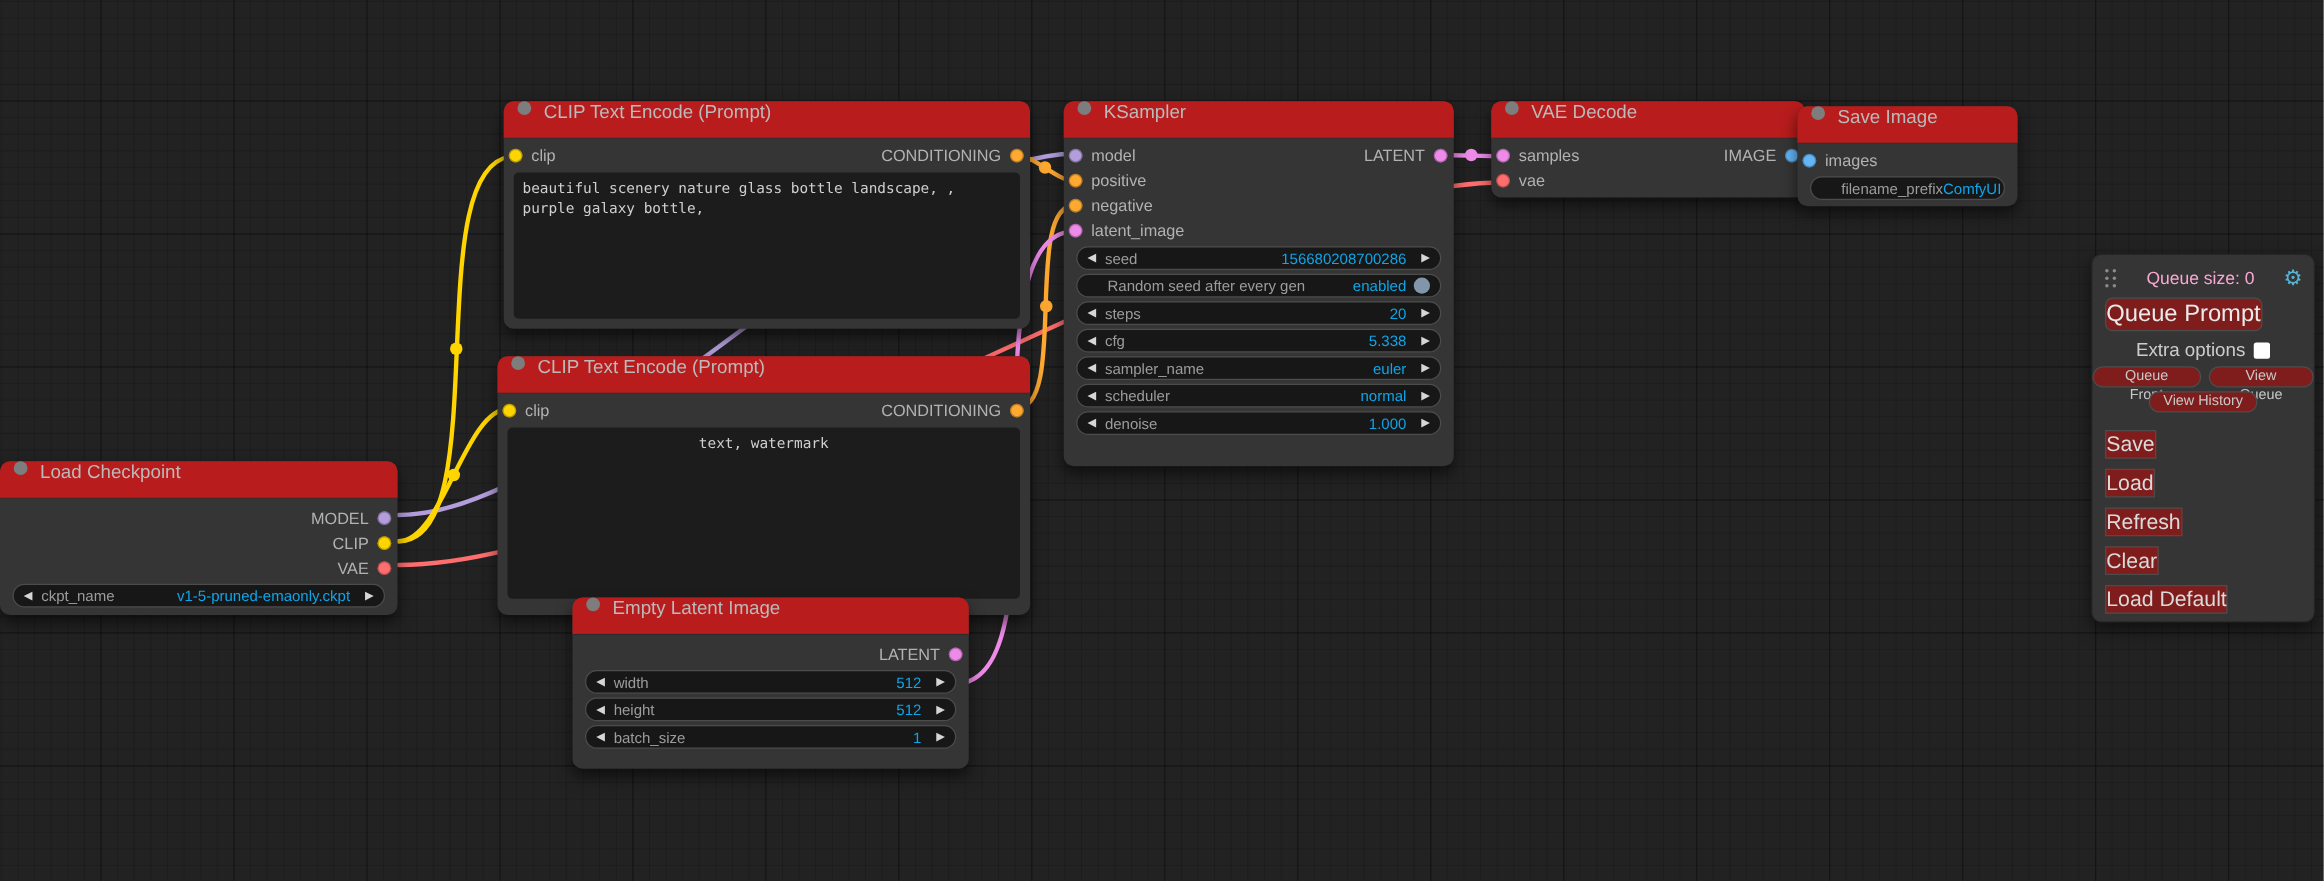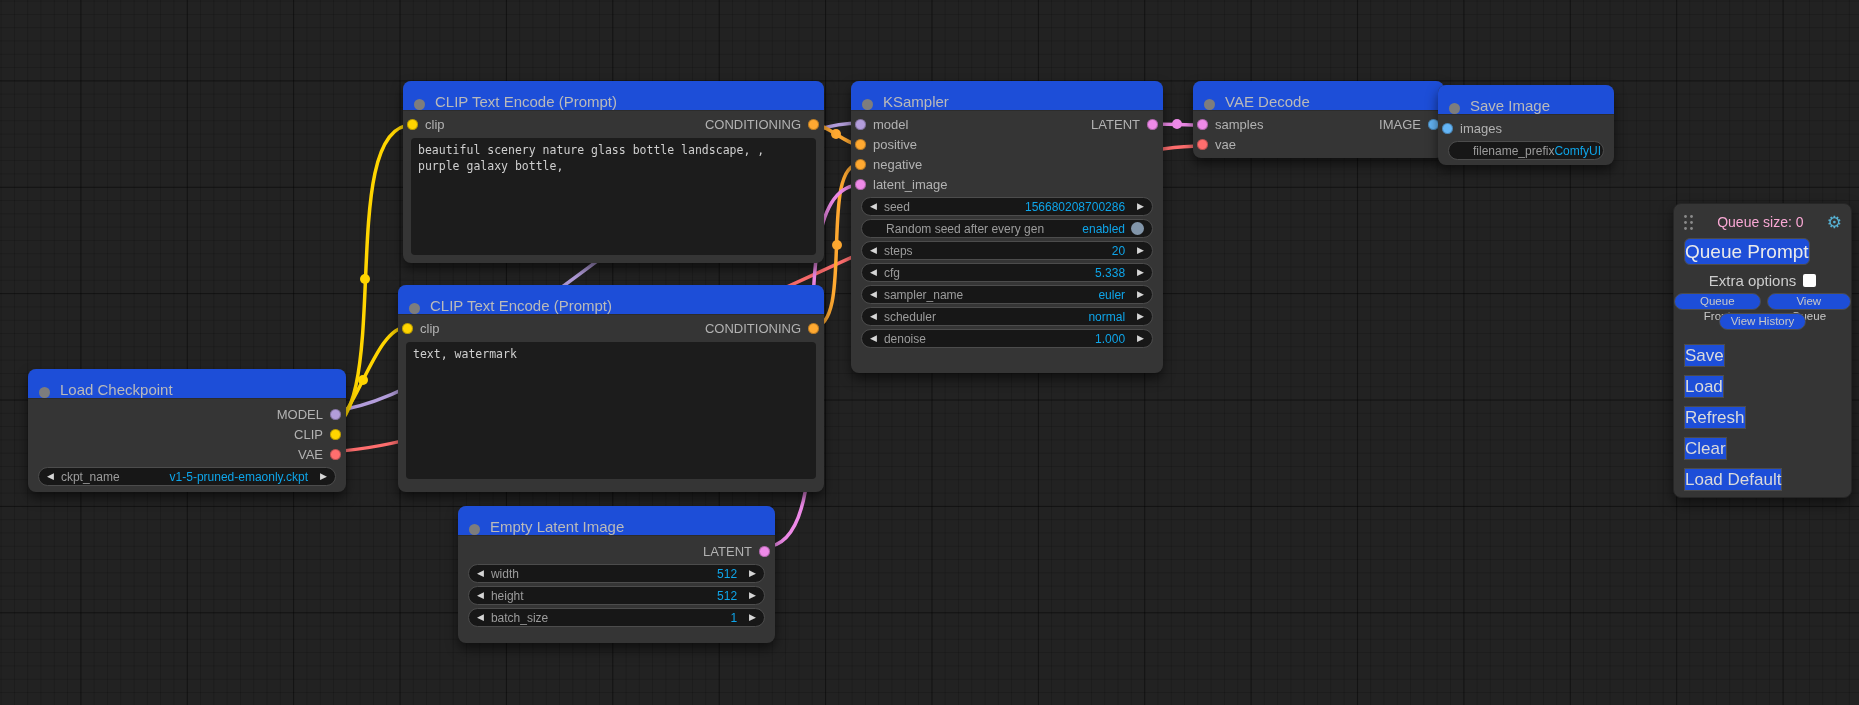--- a/index.html
+++ b/index.html
@@ -18,22 +18,22 @@
     background-position:-26px -26px;
   }
 
   svg.wires { position:absolute; left:0; top:0; z-index:1; }
 
   .node {
     position:absolute; z-index:2; background:#353535; border-radius:8px;
     box-shadow:0 6px 12px rgba(0,0,0,0.55); color:#b4b4b4;
   }
   .node-title {
-    display:flex; align-items:flex-end; gap:10px; height:30px; padding:0 11px;
-    background:#1d4ed8; border-radius:8px 8px 0 0; border-bottom:1px solid #2c2c2c;
+    display:flex; align-items:flex-start; gap:10px; height:30px; padding:0 11px;
+    background:#b91c1c; border-radius:8px 8px 0 0; border-bottom:1px solid #2c2c2c;
     color:#bababa; font-size:15px; white-space:nowrap;
   }
   .tdot { width:11px; height:11px; border-radius:50%; background:#7d7d7d; flex:none; }
   .rows { padding-top:3px; }
   .rows.pt5 { padding-top:5px; }
   .row { position:relative; height:20px; display:flex; align-items:center; font-size:13px; color:#b2b2b2; }
   .pin { position:absolute; width:11px; height:11px; border-radius:50%; top:50%; margin-top:-5.5px; box-shadow:inset 0 0 0 1px rgba(0,0,0,0.25); }
   .pin.in  { left:4px; }
   .pin.out { right:5px; }
   .in-label  { margin-left:22px; white-space:nowrap; }
@@ -60,21 +60,21 @@
 
   .panel {
     position:absolute; left:1673px; top:203px; width:179px; height:295px; z-index:3;
     background:#353535; border:1px solid #262626; border-radius:8px;
     box-shadow:0 6px 14px rgba(0,0,0,0.55);
   }
   .panel-head { display:flex; align-items:center; padding:8px 9px 0; height:28px; }
   .queue-size { flex:1; text-align:center; color:#f9a8d4; font-size:14px; }
   .gear { color:#57b2d4; font-size:17px; line-height:1; cursor:pointer; }
   .drag-dots { width:11px; height:17px; flex:none; }
-  .btn { background:#1d4ed8; border:1px solid #4c4c4c; color:#dadada; text-align:center; cursor:pointer; }
+  .btn { background:#7f1d1d; border:1px solid #4c4c4c; color:#dadada; text-align:center; cursor:pointer; }
   .btn-queue { display:block; margin:6px 10px 0; height:27px; line-height:25px; border-radius:6px; font-size:19px; color:#eaeaea; }
   .btn-big { display:block; margin:8px 10px 0; height:23px; line-height:21px; border-radius:0; font-size:17px;text-align:right; }
   .btn-big.first { margin-top:14px; }
   .extra-row { display:flex; justify-content:center; align-items:center; gap:7px; color:#cccccc; font-size:15px; margin-top:7px; height:16px; }
   .checkbox { width:13px; height:13px; background:#ffffff; border-radius:2px; flex:none; cursor:pointer; }
   .small-row { display:flex; justify-content:center; gap:6px; margin-top:5px; }
   .btn-small { height:17px; line-height:15px; border-radius:9px; font-size:11.5px; color:#c8c8c8; padding:0 11px; }
 </style>
 </head>
 <body>
@@ -92,21 +92,21 @@
     <path d="M1152,124 C1165,124 1189,125 1202,125" stroke="#EE8AE8" stroke-width="3.5" fill="none" stroke-linecap="round"></path>
     <path d="M1393,126 C1407,126 1433,127 1447,127" stroke="#64B5F6" stroke-width="3.5" fill="none" stroke-linecap="round"></path>
     <circle cx="365" cy="279" r="5" fill="#FFD500"></circle>
     <circle cx="363" cy="380" r="5" fill="#FFD500"></circle>
     <circle cx="836" cy="134" r="5" fill="#FFA931"></circle>
     <circle cx="837" cy="245" r="5" fill="#FFA931"></circle>
     <circle cx="1177" cy="124" r="5" fill="#EE8AE8"></circle>
     <circle cx="1420" cy="127" r="5" fill="#64B5F6"></circle>
   </svg>
 
-  <div class="node" style="left:28px; top:369px; width:318px; height:123px;">
+  <div class="node" style="left:0; top:369px; width:318px; height:123px;">
     <div class="node-title">
       <span class="tdot"></span>
       <span>Load Checkpoint</span>
     </div>
     <div class="rows pt5">
       <div class="row">
         <span class="out-label">MODEL</span>
         <span class="pin out" style="background:#B39DDB;"></span>
       </div>
       <div class="row">
@@ -147,21 +147,21 @@
       <span class="tdot"></span>
       <span>CLIP Text Encode (Prompt)</span>
     </div>
     <div class="rows">
       <div class="row">
         <span class="pin in" style="background:#FFD500;"></span>
         <span class="in-label">clip</span>
         <span class="out-label">CONDITIONING</span>
         <span class="pin out" style="background:#FFA931;"></span>
       </div>
-      <textarea class="prompt" style="height: 137px;" spellcheck="false">text, watermark</textarea>
+      <textarea class="prompt" style="height: 137px; text-align: center;" spellcheck="false">text, watermark</textarea>
     </div>
   </div>
 
   <div class="node" style="left:851px; top:81px; width:312px; height:292px;">
     <div class="node-title">
       <span class="tdot"></span>
       <span>KSampler</span>
     </div>
     <div class="rows">
       <div class="row">
@@ -255,21 +255,21 @@
         <span class="pin in" style="background:#64B5F6;"></span>
         <span class="in-label">images</span>
       </div>
       <div class="widget">
         <span class="wlabel noarr">filename_prefix</span>
         <span class="wvalue">ComfyUI</span>
       </div>
     </div>
   </div>
 
-  <div class="node" style="left:458px; top:506px; width:317px; height:137px;">
+  <div class="node" style="left:458px; top:478px; width:317px; height:137px;">
     <div class="node-title">
       <span class="tdot"></span>
       <span>Empty Latent Image</span>
     </div>
     <div class="rows pt5">
       <div class="row">
         <span class="out-label">LATENT</span>
         <span class="pin out" style="background:#EE8AE8;"></span>
       </div>
       <div class="widget">

